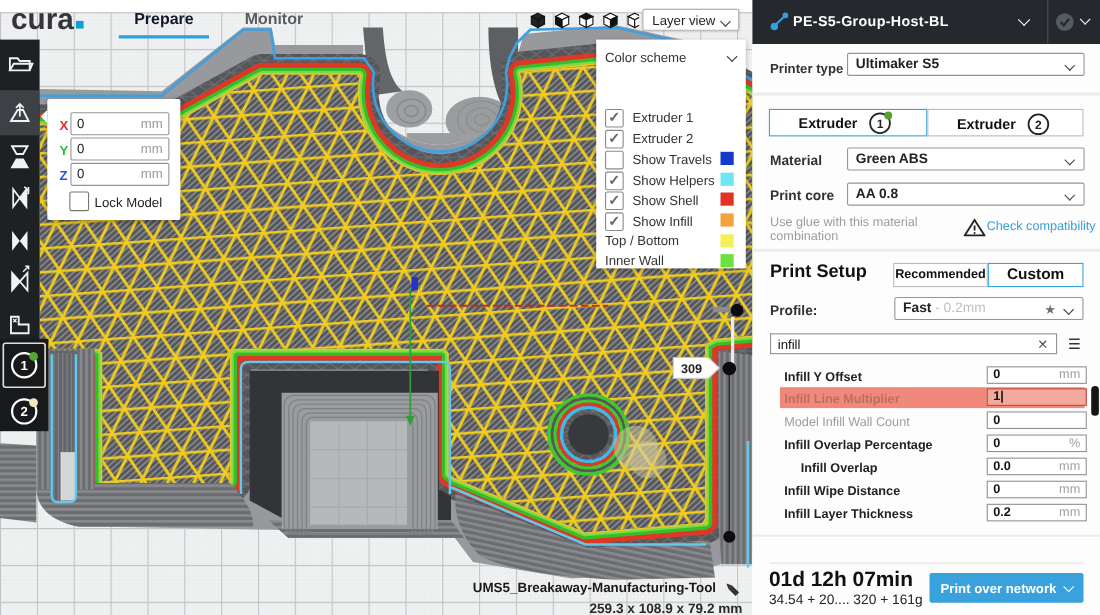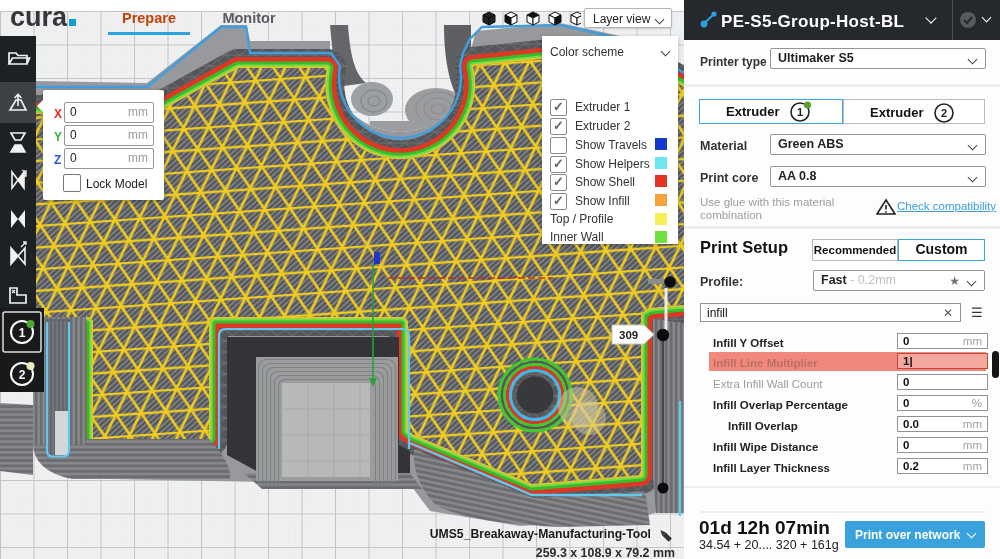--- a/index.html
+++ b/index.html
@@ -146,21 +146,21 @@
 <text x="651" y="527" font-size="12.2" font-weight="bold" fill="#1a1a1a" text-anchor="end" font-family="Liberation Sans,sans-serif">UMS5_Breakaway-Manufacturing-Tool</text>
 <g transform="translate(666,525) rotate(-45)">
         <rect x="-2.3" y="-3" width="4.6" height="9" fill="#333"></rect>
         <path d="M-2.3,-3 L2.3,-3 L0,-8 Z" fill="#333"></path>
       </g>
 <text x="675" y="546" font-size="12.4" font-weight="bold" fill="#2a2a2a" text-anchor="end" font-family="Liberation Sans,sans-serif">259.3 x 108.9 x 79.2 mm</text>
 </svg>
 </div>
 
 <div class="abs" style="left:10px;top:2px;font-weight:bold;font-size:27px;letter-spacing:0px;color:#35353a;">cura<span style="display:inline-block;width:7px;height:7px;background:#0ea1d6;margin-left:2px;"></span></div>
-<div class="abs" style="left:108px;top:10px;width:82px;text-align:center;font-weight:bold;font-size:14.5px;color:#c2410c;">Prepare</div>
+<div class="abs" style="left:108px;top:10px;width:82px;text-align:center;font-weight:bold;font-size:14.5px;color:#0f172a;">Prepare</div>
 <div class="abs" style="left:108px;top:32px;width:82px;height:2.5px;background:#2ba3e0;"></div>
 <div class="abs" style="left:218px;top:10px;width:62px;text-align:center;font-size:14.5px;color:#595b5e;font-weight:bold;">Monitor</div>
 
 <div class="abs" style="left:481px;top:10px;">
 <svg width="100" height="18">
 <g stroke="#111" stroke-width="1" fill="#222">
 <path d="M8,2 L14,5 L8,8 L2,5 Z M2,5 L2,12 L8,15 L8,8 Z M14,5 L14,12 L8,15 L8,8 Z"></path>
 </g>
 <g stroke="#111" stroke-width="1">
 <path d="M30,2 L36,5 L30,8 L24,5 Z" fill="#fff"></path>
@@ -204,21 +204,21 @@
     <div class="lbl" style="left:33px;top:121px;">Show Helpers</div>
     <div class="sw" style="left:113px;top:121px;background:#6ee6f2;"></div>
   <div class="cbox" style="left:8px;top:138px;"></div>
     <div class="chk" style="left:11px;top:138px;">✓</div>
     <div class="lbl" style="left:33px;top:139px;">Show Shell</div>
     <div class="sw" style="left:113px;top:139px;background:#e23323;"></div>
   <div class="cbox" style="left:8px;top:157px;"></div>
     <div class="chk" style="left:11px;top:157px;">✓</div>
     <div class="lbl" style="left:33px;top:158px;">Show Infill</div>
     <div class="sw" style="left:113px;top:158px;background:#f2a33c;"></div>
-  <div class="lbl" style="left:8px;top:176px;">Top / Profile</div>
+  <div class="lbl" style="left:8px;top:176px;">Top / Bottom</div>
     <div class="sw" style="left:113px;top:177px;background:#f5ef58;"></div>
   <div class="lbl" style="left:8px;top:194px;">Inner Wall</div>
     <div class="sw" style="left:113px;top:195px;background:#6ee13c;"></div>
 </div>
 
 <div class="abs" style="left:43px;top:90px;width:121px;height:110px;background:#fff;box-shadow:0 1px 4px rgba(0,0,0,0.3);border-radius:2px;">
   <div class="abs" style="left:-6px;top:10px;width:0;height:0;border-top:6px solid transparent;border-bottom:6px solid transparent;border-right:6px solid #fff;"></div>
   <div class="abs" style="left:11px;top:17px;font-size:12px;font-weight:bold;color:#e03020;">X</div>
   <div class="ddl" style="left:21px;top:12px;width:90px;height:21px;line-height:19px;padding-left:5px;font-size:12px;">0<span style="position:absolute;right:5px;color:#9a9a9a;">mm</span></div>
   <div class="abs" style="left:11px;top:40px;font-size:12px;font-weight:bold;color:#2fbb34;">Y</div>
@@ -276,21 +276,21 @@
 </div>
 
 <div class="abs" style="left:684px;top:0;width:316px;height:559px;background:#fdfdfd;">
 
   <div class="abs" style="left:0;top:0;width:316px;height:40px;background:#25282c;">
     <svg class="abs" width="24" height="24" style="left:14px;top:8px;">
       <circle cx="6" cy="16" r="3.4" fill="#2f9fe0"></circle>
         <circle cx="16" cy="6" r="2.6" fill="#2f9fe0"></circle>
       <path d="M7.5,14 L14.5,7.5" stroke="#2f9fe0" stroke-width="2"></path>
     </svg>
-    <div class="abs" style="left:37px;top:12px;font-size:17px;font-weight:bold;color:#fff;letter-spacing:0.3px;">PE-S5-Group-Host-BL</div>
+    <div class="abs" style="left:37px;top:12px;font-size:13px;font-weight:bold;color:#fff;letter-spacing:0.3px;">PE-S5-Group-Host-BL</div>
     <div class="abs" style="left:243px;top:14px;width:7px;height:7px;border-left:1.8px solid #fff;border-bottom:1.8px solid #fff;transform:rotate(-45deg);"></div>
     <div class="abs" style="left:268px;top:0;width:1px;height:40px;background:#4a4e52;"></div>
     <svg class="abs" width="18" height="18" style="left:275px;top:11px;">
       <circle cx="9" cy="9" r="8" fill="#565b60"></circle>
       <path d="M5,9 L8,12 L13,6" stroke="#25282c" stroke-width="2" fill="none"></path>
     </svg>
     <div class="abs" style="left:299px;top:14px;width:6px;height:6px;border-left:1.8px solid #fff;border-bottom:1.8px solid #fff;transform:rotate(-45deg);"></div>
   </div>
 
   <div class="lbl" style="left:16px;top:55px;font-size:12px;font-weight:bold;">Printer type</div>
@@ -317,21 +317,21 @@
   <div class="ddl" style="left:86px;top:134px;width:216px;height:21px;line-height:19px;padding-left:7px;font-size:12.5px;font-weight:bold;">Green ABS<span class="vchev" style="right:9px;top:7px;"></span></div>
   <div class="lbl" style="left:16px;top:171px;font-size:12.5px;font-weight:bold;">Print core</div>
   <div class="ddl" style="left:86px;top:166px;width:216px;height:21px;line-height:19px;padding-left:7px;font-size:12.5px;font-weight:bold;">AA 0.8<span class="vchev" style="right:9px;top:7px;"></span></div>
 
   <div class="abs" style="left:16px;top:196px;width:165px;font-size:11.5px;color:#9b9da0;line-height:13px;">Use glue with this material combination</div>
   <svg class="abs" width="20" height="18" style="left:192px;top:198px;">
     <path d="M10,2 L19,16 L1,16 Z" fill="none" stroke="#222" stroke-width="1.6"></path>
     <path d="M10,7 V11.5" stroke="#222" stroke-width="1.6"></path>
       <circle cx="10" cy="13.8" r="0.9" fill="#222"></circle>
   </svg>
-  <div class="abs" style="left:213px;top:200px;font-size:11.5px;color:#3a9fd8;text-decoration:underline;white-space:nowrap;">Check compatibility</div>
+  <div class="abs" style="left:213px;top:200px;font-size:11.5px;color:#3a9fd8;white-space:nowrap;">Check compatibility</div>
   <div class="abs" style="left:0;top:226px;width:316px;height:3px;background:#eceded;"></div>
 
   <div class="abs" style="left:16px;top:238px;font-size:16.5px;font-weight:bold;color:#111;">Print Setup</div>
   <div class="abs" style="left:128px;top:239px;width:86px;height:22px;border:1px solid #b9bcbe;background:#fff;box-sizing:border-box;text-align:center;font-size:11.5px;font-weight:bold;color:#111;line-height:20px;">Recommended</div>
   <div class="abs" style="left:214px;top:239px;width:87px;height:22px;border:1.5px solid #3aa3df;background:#fff;box-sizing:border-box;text-align:center;font-size:14px;font-weight:bold;color:#111;line-height:19px;">Custom</div>
 
   <div class="lbl" style="left:16px;top:275px;font-size:12.5px;font-weight:bold;">Profile:</div>
   <div class="ddl" style="left:129px;top:270px;width:172px;height:21px;line-height:19px;padding-left:7px;font-size:12.5px;"><b>Fast</b><span style="color:#c0c0c0;"> - 0.2mm</span>
     <span class="abs" style="right:24px;top:1px;color:#707070;font-size:12px;">★</span>
     <span class="vchev" style="right:9px;top:7px;"></span>
@@ -341,21 +341,21 @@
     <div class="abs" style="left:6px;top:2px;font-size:12px;color:#111;">infill</div>
     <div class="abs" style="right:7px;top:2px;font-size:12px;color:#555;">✕</div>
   </div>
   <div class="abs" style="left:287px;top:305px;font-size:13px;color:#333;">☰</div>
 
   <div class="srow" style="left:29px;top:337px;">Infill Y Offset</div>
   <div class="sin" style="left:213px;top:333px;">0<span class="sunit">mm</span></div>
   <div class="abs" style="left:25px;top:352px;width:277px;height:19px;background:#f0897c;"></div>
   <div class="srow" style="left:29px;top:357px;color:#bb6f63;">Infill Line Multiplier</div>
   <div class="sin" style="left:213px;top:353px;border:1.5px solid #c4473a;background:#f3a99e;">1|</div>
-  <div class="srow" style="left:29px;top:378px;color:#9b9da0;font-weight:normal;">Extra Infill Wall Count</div>
+  <div class="srow" style="left:29px;top:378px;color:#9b9da0;font-weight:normal;">Model Infill Wall Count</div>
   <div class="sin" style="left:213px;top:374px;">0</div>
   <div class="srow" style="left:29px;top:399px;">Infill Overlap Percentage</div>
   <div class="sin" style="left:213px;top:395px;">0<span class="sunit">%</span></div>
   <div class="srow" style="left:44px;top:420px;">Infill Overlap</div>
   <div class="sin" style="left:213px;top:416px;">0.0<span class="sunit">mm</span></div>
   <div class="srow" style="left:29px;top:441px;">Infill Wipe Distance</div>
   <div class="sin" style="left:213px;top:437px;">0<span class="sunit">mm</span></div>
   <div class="srow" style="left:29px;top:462px;">Infill Layer Thickness</div>
   <div class="sin" style="left:213px;top:458px;">0.2<span class="sunit">mm</span></div>
 

